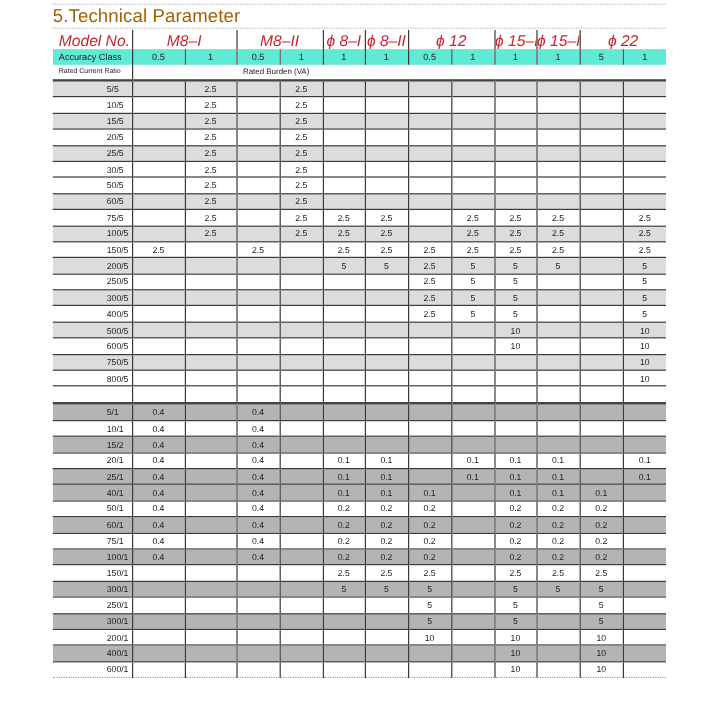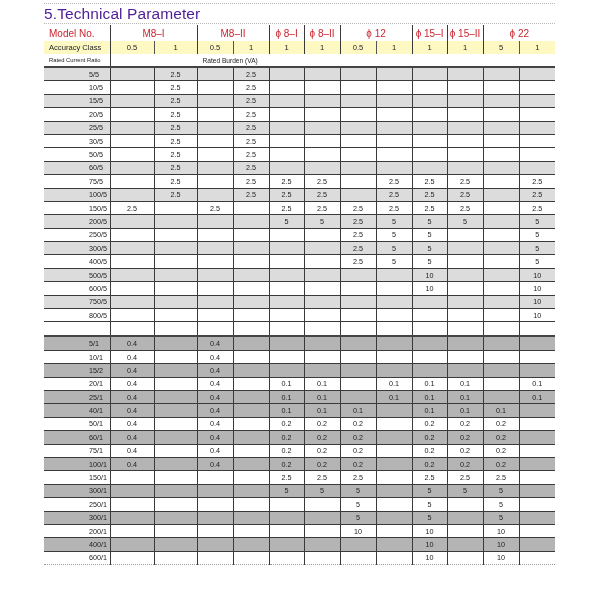--- a/index.html
+++ b/index.html
@@ -1,29 +1,29 @@
 <!DOCTYPE html>
 <html><head>
 <meta charset="utf-8">
 <style>
   html, body { margin: 0; padding: 0; background: #ffffff; }
   body { width: 600px; height: 600px; position: relative; overflow: hidden;
          font-family: "Liberation Sans", sans-serif; color: #222; }
   .dots { position: absolute; left: 44px; width: 511px; height: 0;
           border-top: 1px dotted #b8b8b8; }
   #title { position: absolute; left: 44px; top: 5px; font-size: 15.5px;
-           color: #4c1d95; letter-spacing: 0.1px; white-space: nowrap; }
+           color: #a16207; letter-spacing: 0.1px; white-space: nowrap; }
   table { position: absolute; left: 44px; top: 25px; border-collapse: collapse;
           table-layout: fixed; width: 511px; }
   td { padding: 0; font-size: 7.2px; text-align: center; vertical-align: middle;
        white-space: nowrap; overflow: hidden; }
   td.lbl { text-align: left; padding-left: 5px; }
   col.c0 { width: 66px; }
-  tr.model td { height: 16px; color: #c8262f; font-size: 10px; }
-  tr.acc td { height: 13px; background: #fef9c3; font-size: 7.6px; }
+  tr.model td { height: 16px; color: #c8262f; font-size: 13px; font-style: italic; }
+  tr.acc td { height: 13px; background: #5eead4; font-size: 7.6px; }
   tr.rcr td { height: 12px; }
   tr.rcr td.lbl { font-size: 5.8px; }
   tr.rcr td.rb { font-size: 6.6px; text-align: left; padding-left: 92px; }
   tr.d td { height: 12.4px; border-top: 1.5px solid #3a3a3a; }
   tr.d.s5 td { background: #dcdcdc; }
   tr.d.s1 td { background: #b4b4b4; }
   tr.d.first td { border-top: 2px solid #444; }
   tr.gap td { height: 13px; border-top: 1.5px solid #3a3a3a; }
   td.v { border-left: 1.5px solid #3a3a3a; }
   tr.d td.v:first-child, tr.d td.lbl { border-left: none; padding-left: 45px; }

